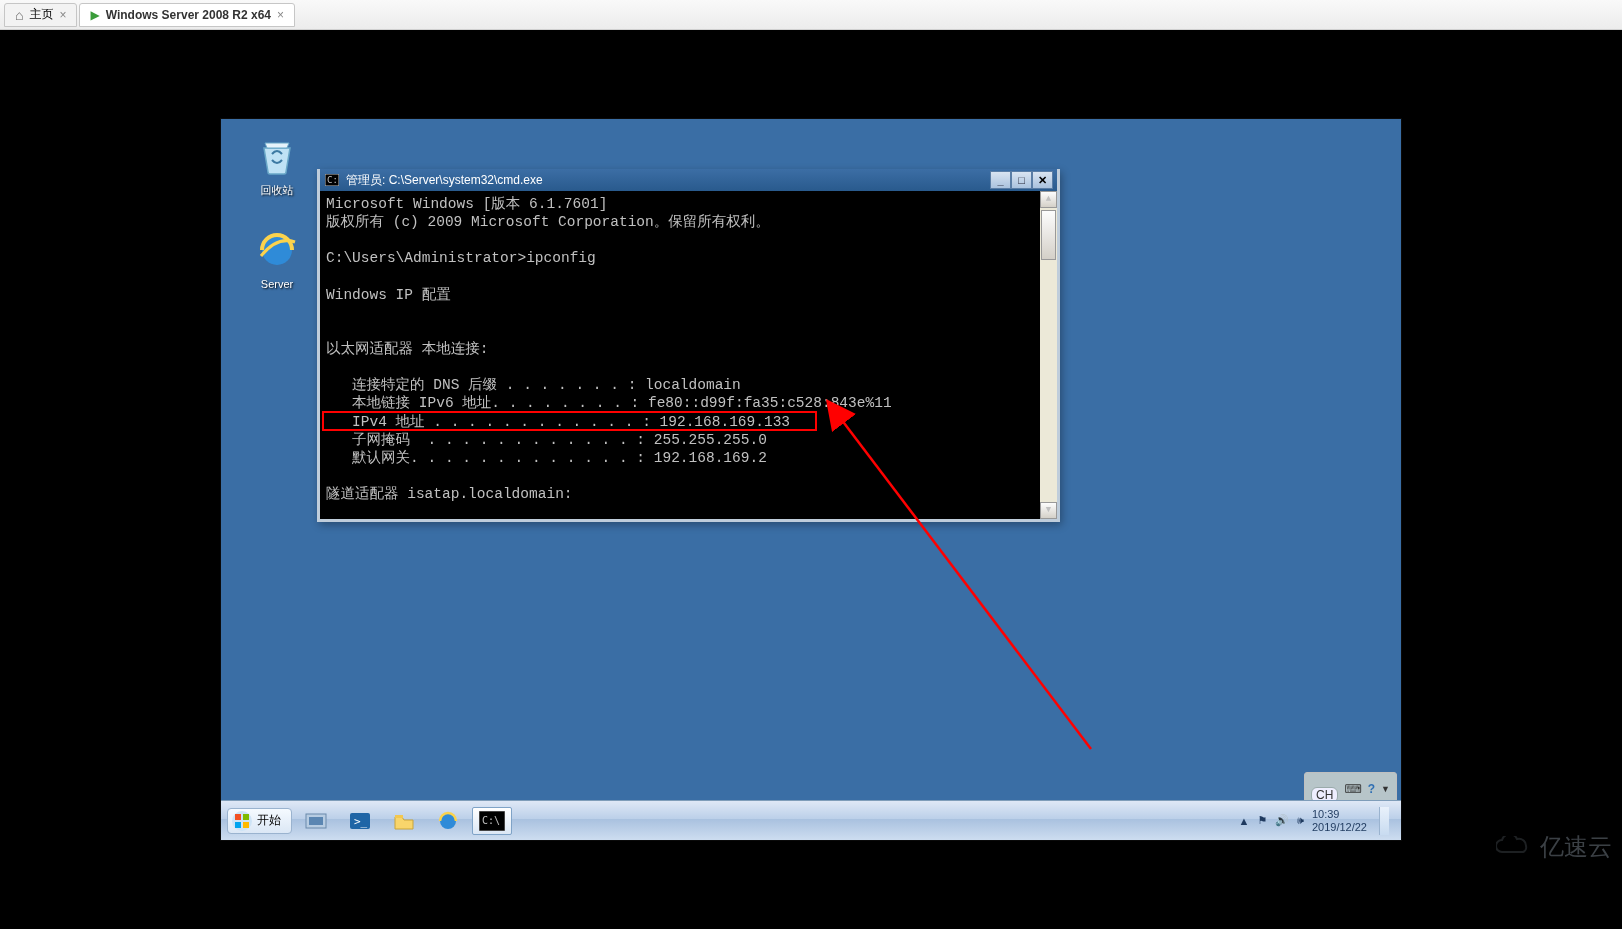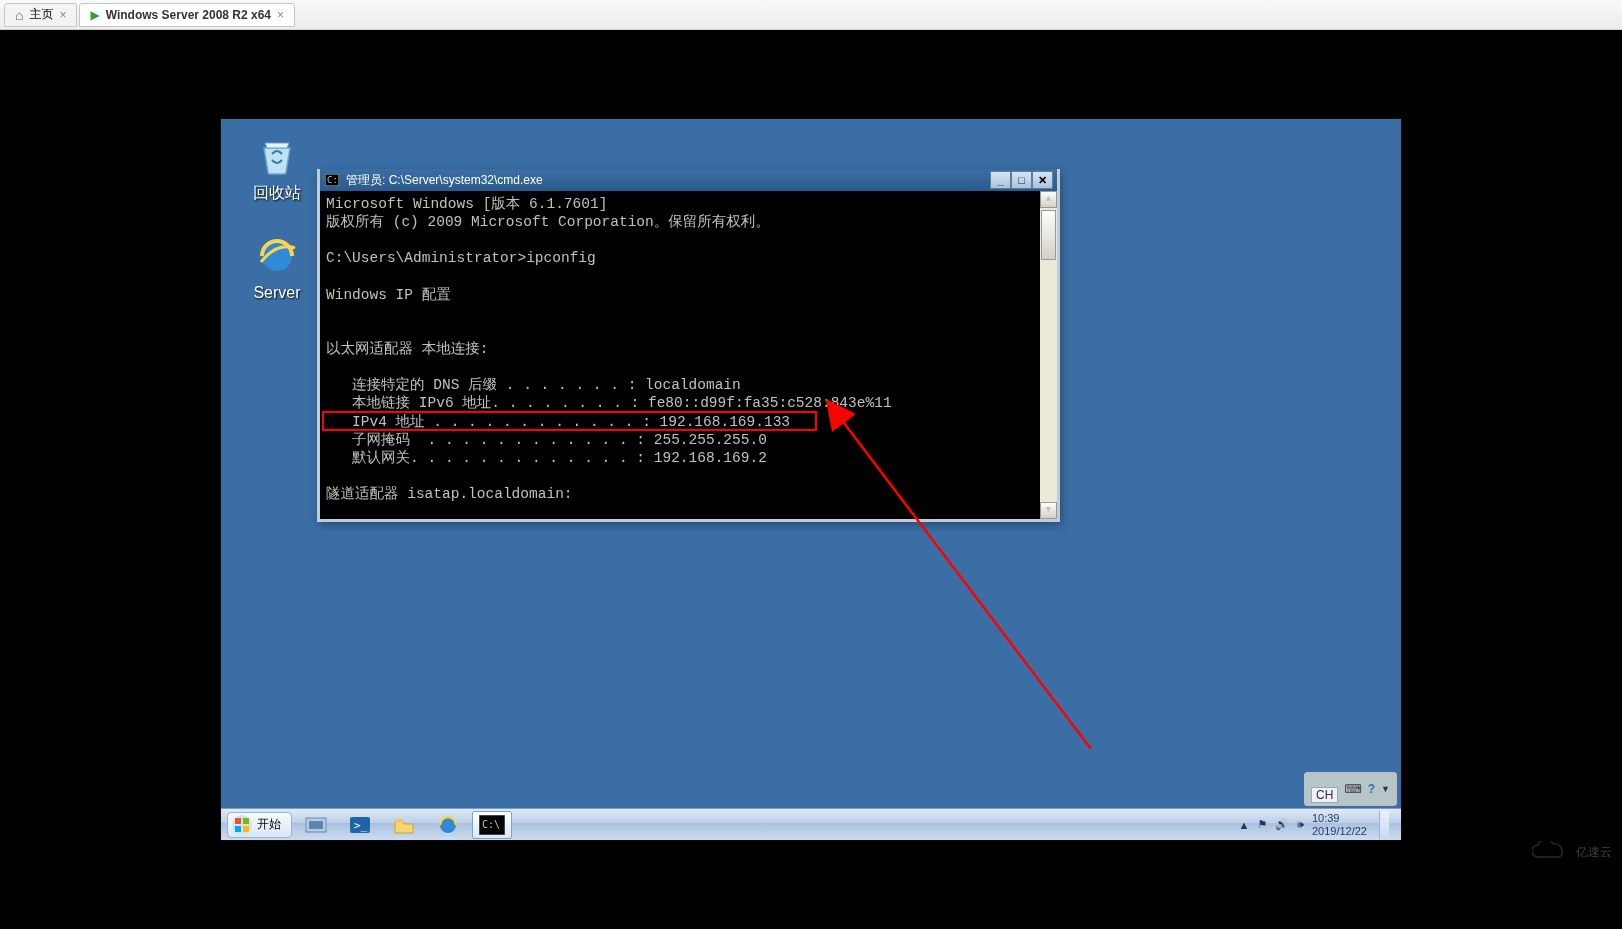--- a/index.html
+++ b/index.html
@@ -63,21 +63,21 @@
     top: 12px; left: 14px;
     display: flex;
     flex-direction: column;
     gap: 28px;
     align-items: center;
     width: 84px;
   }
   .dicon {
     display:flex; flex-direction:column; align-items:center;
     color:#fff; text-align:center; text-shadow:1px 1px 2px #000;
-    font-size: 16px;
+    font-size: 11px;
     width:80px;
   }
   .dicon .glyph {
     width:48px; height:48px;
     display:flex; align-items:center; justify-content:center;
     margin-bottom:4px;
   }
 
   
   .cmdwin {
@@ -144,25 +144,25 @@
   .traystrip {
     position:absolute;
     right:4px; bottom:34px;
     display:flex; align-items:center; gap:6px;
     background:rgba(236,233,216,0.7);
     border:1px solid #c0c0c0;
     border-radius:3px;
     padding:2px 6px;
     color:#333;
   }
-  .traystrip .box{ border:1px solid #9aa;padding:0 4px; border-radius:0; background:#eef;margin-top:12px; }
+  .traystrip .box{ border:1px solid #9aa;padding:0 4px; border-radius:6px; background:#eef;margin-top:12px; }
 
   
   .taskbar{
-    position:absolute; left:0; right:0; bottom:0; height:32px;
+    position:absolute; left:0; right:0; bottom:0; height:40px;
     background: linear-gradient(#dfe8f6,#bcd0e9 45%,#a9c1df 46%,#cdddf0);
     border-top:1px solid #7f9db9;
     display:flex; align-items:center;
     padding: 0 6px;
     gap:4px;
   }
   .startbtn{
     display:flex; align-items:center; gap:5px;
     padding:2px 10px 2px 4px;
     border-radius:4px;
@@ -184,21 +184,21 @@
     padding:0 6px;
     color:#1f3a5f;
     font-size:11px;
   }
   .tray .clock{ text-align:left; line-height:1.1; }
   .showdesktop{ width:10px; height:28px; border-left:1px solid #9ab3cf; background:linear-gradient(#e9f1fb,#c8dbf0); margin-left:4px; }
 
   
   .watermark{
     position:absolute; right:10px; bottom:66px;
-    opacity:0.35; color:#a9b7c6; font-size:12px;
+    opacity:0.35; color:#a9b7c6; font-size:24px;
     display:flex; align-items:center; gap:8px;
     pointer-events:none;
   }
   .watermark svg{ opacity:0.5 }
 
   .cursor-caret{ display:inline-block; width:9px; height:2px; background:#c0c0c0; vertical-align:baseline; }
 </style>
 </head>
 <body>
 

